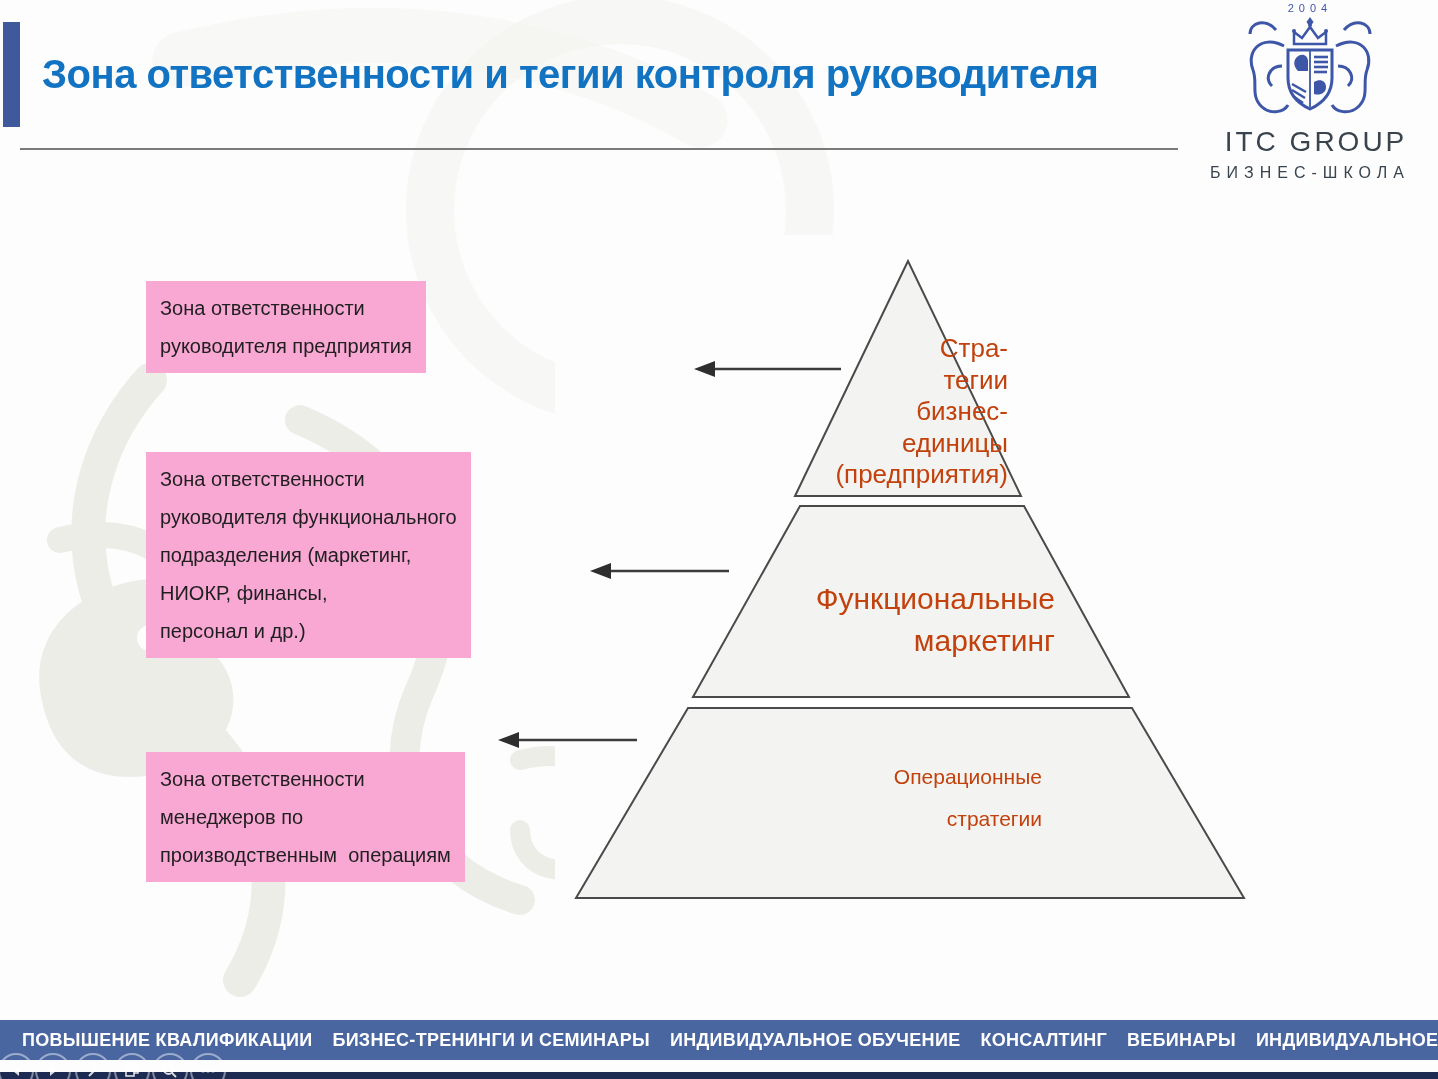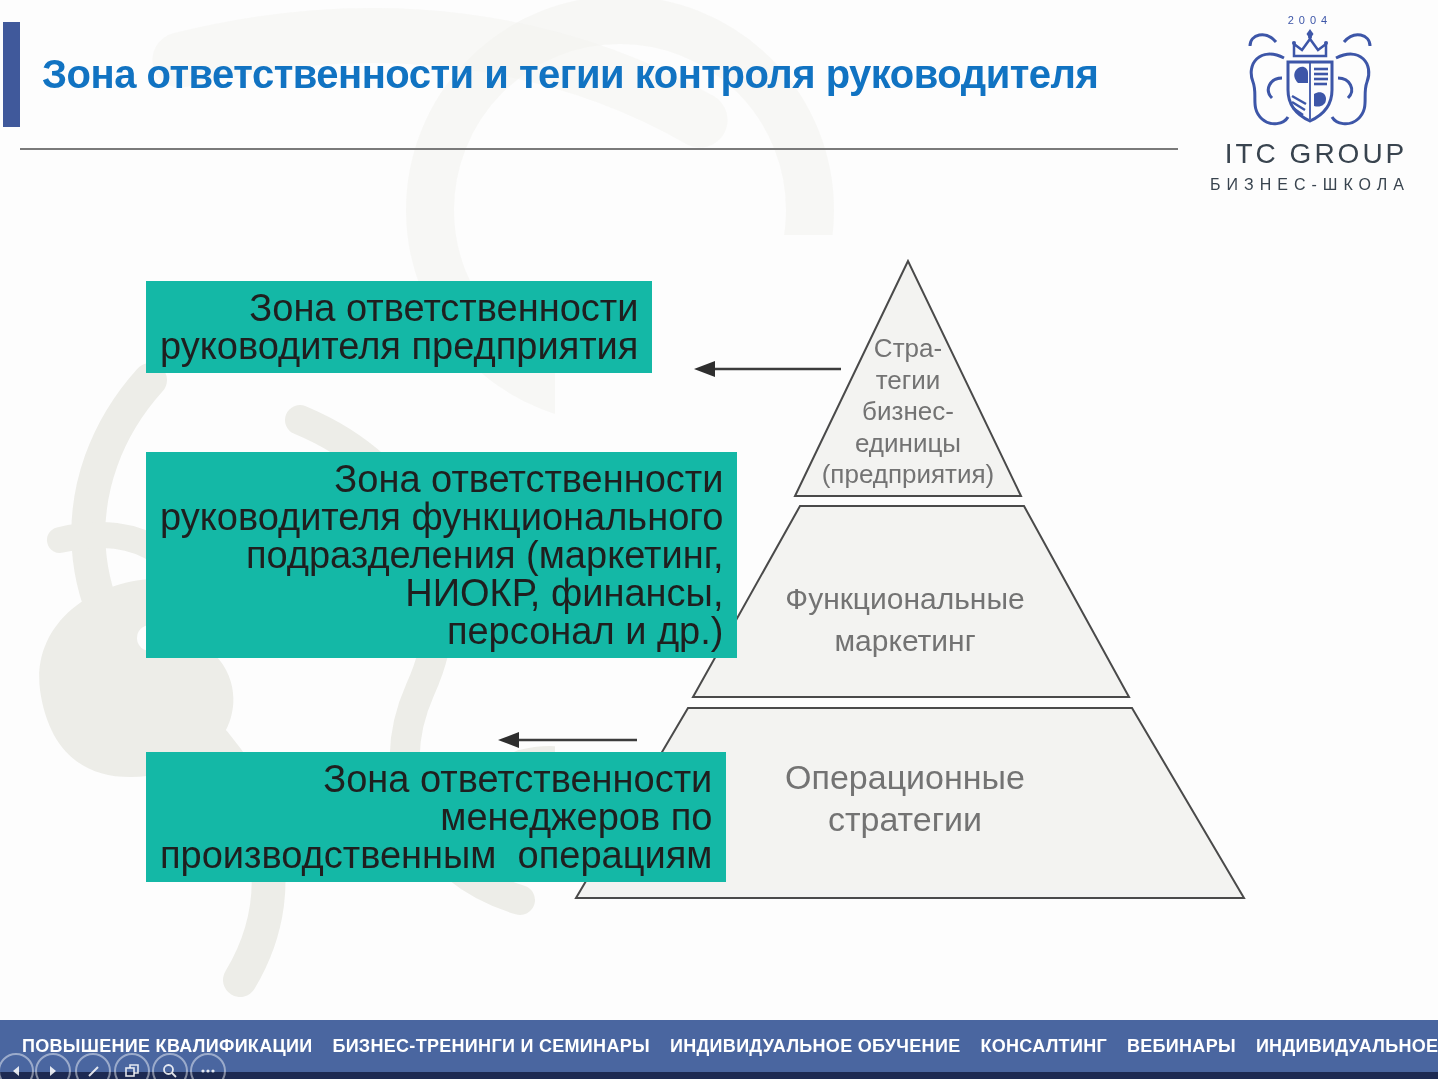--- a/index.html
+++ b/index.html
@@ -11,43 +11,43 @@
   .watermark{position:absolute;left:0;top:0;z-index:0;}
   
   .accent-bar{position:absolute;left:3px;top:22px;width:17px;height:105px;
     background:var(--accent-bar,#40599b);z-index:3;}
   .title{position:absolute;left:42px;top:52px;z-index:3;
     font-size:40px;font-weight:700;letter-spacing:-0.5px;white-space:nowrap;
     color:var(--title-blue,#1173c2);}
   .header-rule{position:absolute;left:20px;top:148px;width:1158px;height:2px;
     background:#7a7a7a;z-index:3;}
   
-  .logo{position:absolute;left:1210px;top:12px;width:200px;z-index:3;text-align:center;}
+  .logo{position:absolute;left:1210px;top:0;width:200px;z-index:3;text-align:center;}
   .logo-crest{display:block;margin:0 auto;}
   .logo-name{font-size:28px;letter-spacing:3px;color:var(--logo-text,#39444f);
     margin-top:-2px;white-space:nowrap;margin-left:12px;}
   .logo-sub{font-size:16px;letter-spacing:6px;color:var(--logo-text,#39444f);
     margin-top:6px;white-space:nowrap;}
   
   .diagram-svg{position:absolute;left:0;top:0;z-index:1;}
   .pyr{fill:var(--pyramid-fill,#f3f3f1);stroke:var(--pyramid-stroke,#4a4a4a);stroke-width:2;}
   .arrow-line{stroke:#3c3c3c;stroke-width:2.5;}
   .arrow-head{fill:#2e2e2e;}
-  .tier-label{position:absolute;z-index:2;text-align:center;color:#737373;
+  .tier-label{position:absolute;z-index:2;text-align:right;color:#c2410c;
     white-space:pre-line;}
   .tier-1{left:808px;top:333px;width:200px;font-size:26px;line-height:31.5px;}
   .tier-2{left:755px;top:578px;width:300px;font-size:30px;line-height:42px;}
-  .tier-3{left:750px;top:756px;width:310px;font-size:34px;line-height:42px;}
-  .zone-label{position:absolute;z-index:2;color:#1f1f1f;font-size:38px;line-height:38px;
-    white-space:pre-wrap;background:#14b8a6;padding:8px 14px;text-align:right;}
+  .tier-3{left:732px;top:756px;width:310px;font-size:21px;line-height:42px;}
+  .zone-label{position:absolute;z-index:2;color:#1f1f1f;font-size:20px;line-height:38px;
+    white-space:pre-wrap;background:#f9a8d4;padding:8px 14px;}
   .zone-1{left:146px;top:281px;}
   .zone-2{left:146px;top:452px;}
   .zone-3{left:146px;top:752px;}
   
-  .footer{position:absolute;left:0;top:1020px;width:1438px;height:52px;
+  .footer{position:absolute;left:0;top:1020px;width:1438px;height:40px;
     background:var(--footer-bg,#4a66a0);z-index:4;
     display:flex;align-items:center;justify-content:space-between;
     padding:0 22px;box-sizing:border-box;}
   .footer-item{color:#ffffff;font-size:18px;font-weight:700;letter-spacing:0.3px;
     white-space:nowrap;}
   .footer-sep{width:2px;height:38px;background:rgba(255,255,255,0.55);margin:0 10px;}
   .footer-strip{position:absolute;left:0;top:1072px;width:1438px;height:7px;
     background:var(--footer-strip,#1d2a52);z-index:4;}
   
   .controls{position:absolute;left:0;top:0;z-index:6;}

